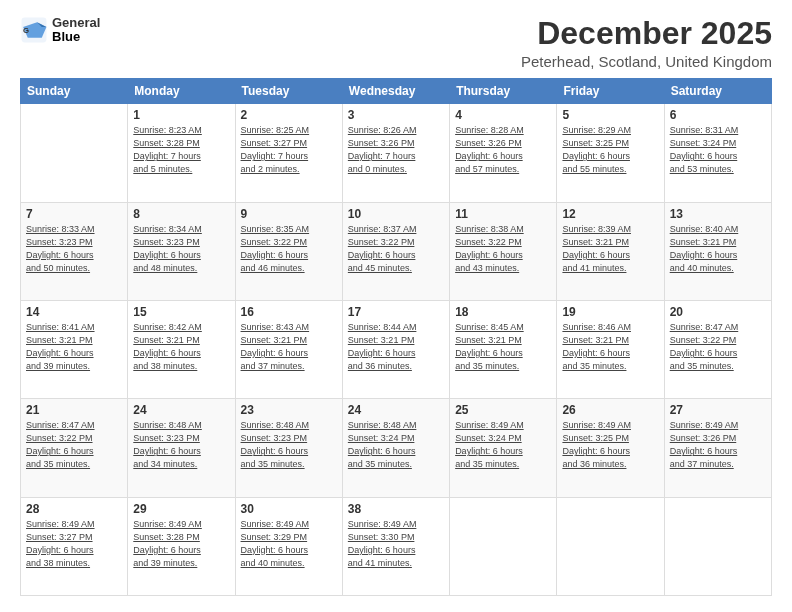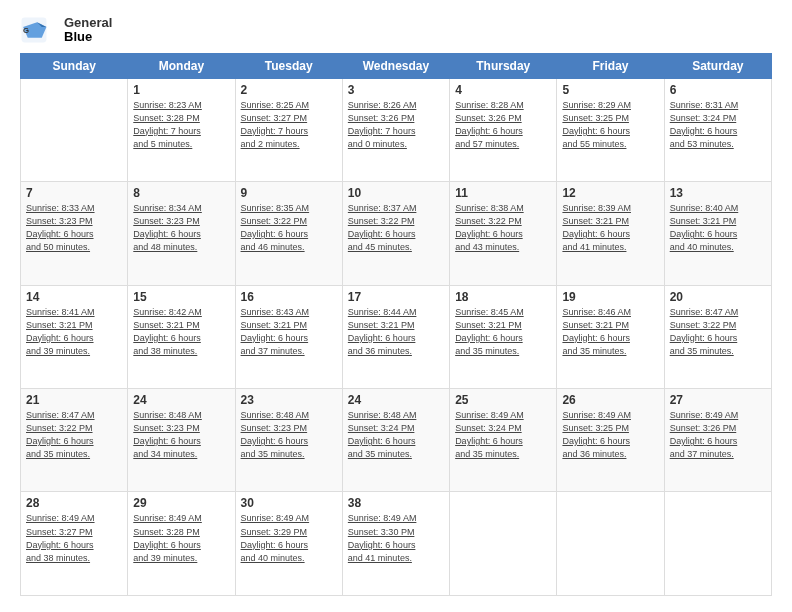--- a/index.html
+++ b/index.html
@@ -28,21 +28,20 @@
       align-items: center;
       gap: 4px;
     }
     .logo-text {
       display: flex;
       flex-direction: column;
       font-size: 13px;
       font-weight: bold;
       color: #333;
       line-height: 1.1;
-      margin-left: 12px;
     }
     .logo-text span:first-child { color: #333; }
     .logo-text span:last-child { color: #000000; }
     .logo-icon {
       width: 28px;
       height: 28px;
     }
     .title-section {
       text-align: right;
     }
@@ -92,39 +91,43 @@
       font-size: 9px;
       color: #444;
       line-height: 1.45;
       text-decoration: underline;
     }
     .empty-cell {
       background: #fafafa;
     }
     tr:nth-child(even) td { background: #f9f9f9; }
     tr:nth-child(odd) td { background: #fff; }
-    .calendar thead tr th { background: #4a7fc1; text-align: center; }
+    .calendar thead tr th { background: #4a7fc1; }
   </style>
 </head>
 <body>
 
 <div class="page">
   <div class="header">
     <div class="logo">
       <svg class="logo-icon" viewBox="0 0 36 36">
         <rect x="2" y="2" width="32" height="32" rx="4" fill="#eef4fb"></rect>
         <polygon points="22,8 34,14 28,28 10,28 4,14" fill="#4a90d9" opacity="0.85"></polygon>
         <polygon points="22,8 34,14 28,14" fill="#2060a0" opacity="0.7"></polygon>
         <text x="4" y="22" font-size="10" font-weight="bold" fill="#333" font-family="Arial">G</text>
       </svg>
       <div class="logo-text">
         <span>General</span>
         <span>Blue</span>
       </div>
     </div>
+    <div class="title-section">
+      <div class="main-title">December 2025</div>
+      <div class="subtitle">Peterhead, Scotland, United Kingdom</div>
+    </div>
   </div>
 
   <table class="calendar">
     <thead>
       <tr>
       <th>Sunday</th>
           <th>Monday</th>
           <th>Tuesday</th>
           <th>Wednesday</th>
           <th>Thursday</th>

